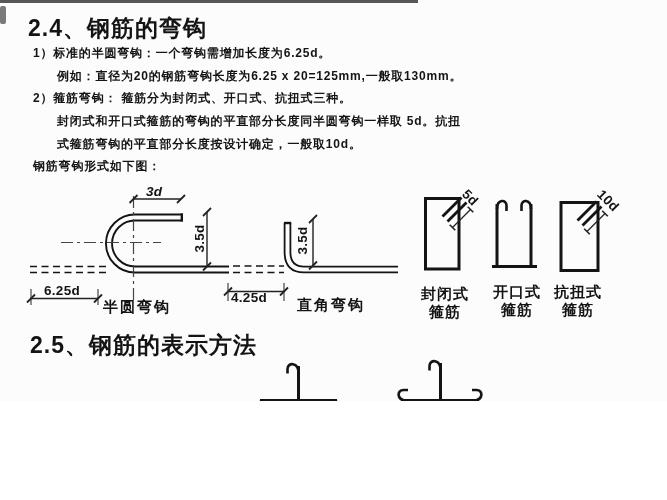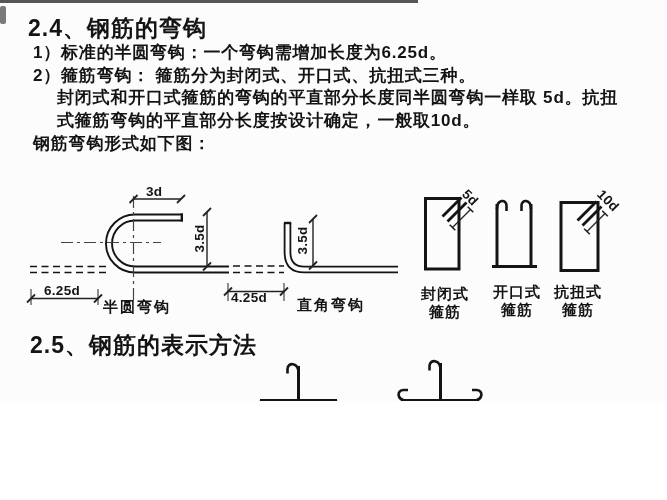--- a/index.html
+++ b/index.html
@@ -12,21 +12,21 @@
     color:#141414;
   }
   .artifact{position:absolute;}
   .title{
     position:absolute;
     font-size:23px;font-weight:700;
     letter-spacing:1px;white-space:nowrap;
   }
   .bodytext{
     position:absolute;left:33px;top:42px;
-    font-size:17px;font-weight:700;
+    font-size:12px;font-weight:700;
     letter-spacing:0.8px;
   }
   .bodytext .ln{height:22.7px;line-height:22.7px;white-space:nowrap;}
   .bodytext .ind{padding-left:24px;}
   svg.art{position:absolute;left:0;top:0;}
   .lbl{
     position:absolute;font-weight:700;color:#141414;white-space:nowrap;
   }
   .dim{font-size:13.5px;letter-spacing:0.3px;}
   .rot90{transform:rotate(-90deg);transform-origin:center;}
@@ -47,20 +47,21 @@
 
 <div class="page">
 
   <div class="artifact" style="left:0;top:0;width:418px;height:2.5px;background:#3a3a3a;opacity:.85;"></div>
   <div class="artifact" style="left:0;top:6px;width:6px;height:18px;background:#7a7a7a;border-radius:2px;"></div>
 
   <div class="title" style="left:28px;top:13px;">2.4、钢筋的弯钩</div>
 
   <div class="bodytext">
     <div class="ln">1）标准的半圆弯钩：一个弯钩需增加长度为6.25d。</div>
+    <div class="ln ind">例如：直径为20的钢筋弯钩长度为6.25 x 20=125mm,一般取130mm。</div>
     <div class="ln">2）箍筋弯钩： 箍筋分为封闭式、开口式、抗扭式三种。</div>
     <div class="ln ind">封闭式和开口式箍筋的弯钩的平直部分长度同半圆弯钩一样取 5d。抗扭</div>
     <div class="ln ind">式箍筋弯钩的平直部分长度按设计确定，一般取10d。</div>
     <div class="ln">钢筋弯钩形式如下图：</div>
   </div>
 
   <svg class="art" width="667" height="500" viewBox="0 0 667 500" fill="none" stroke-linecap="butt">
 
     <g>
       <path d="M 183,217.5 H 135 A 26,26 0 1 0 135,269.5 H 229" stroke="#141414" stroke-width="8"></path>
@@ -144,21 +145,21 @@
     <g>
       <line x1="440.5" y1="363" x2="440.5" y2="426" stroke="#141414" stroke-width="3"></line>
       <path d="M 440.5,370 C 440.5,359 429.5,359 429.5,366 L 429.5,370.5" stroke="#141414" stroke-width="2.6"></path>
       <path d="M 440.5,421 C 440.5,434.5 425.5,434.5 425.5,426 L 425.5,416" stroke="#141414" stroke-width="2.8"></path>
       <line x1="401" y1="400.5" x2="479" y2="400.5" stroke="#141414" stroke-width="3"></line>
       <path d="M 407,400.5 C 396.5,400.5 396.5,390 403.5,390 L 408,390" stroke="#141414" stroke-width="2.6"></path>
       <path d="M 473,400.5 C 483.5,400.5 483.5,390 476.5,390 L 472,390" stroke="#141414" stroke-width="2.6"></path>
     </g>
   </svg>
 
-  <span class="lbl dim" style="left:146px;top:184px;">3d</span>
+  <span class="lbl dim" style="left:146px;top:184px;font-style:italic;">3d</span>
   <span class="lbl dim rot90" style="left:185px;top:231px;">3.5d</span>
   <span class="lbl dim" style="left:44px;top:283px;text-align:center;">6.25d</span>
   <span class="lbl diaglabel" style="left:103px;top:298px;">半圆弯钩</span>
 
   <span class="lbl dim rot90" style="left:288px;top:233px;">3.5d</span>
   <span class="lbl dim" style="left:231px;top:290px;">4.25d</span>
   <span class="lbl diaglabel" style="left:297px;top:296px;">直角弯钩</span>
 
   <span class="lbl dim rot45" style="left:462px;top:190px;">5d</span>
   <span class="lbl dim rot45" style="left:596px;top:193px;">10d</span>

